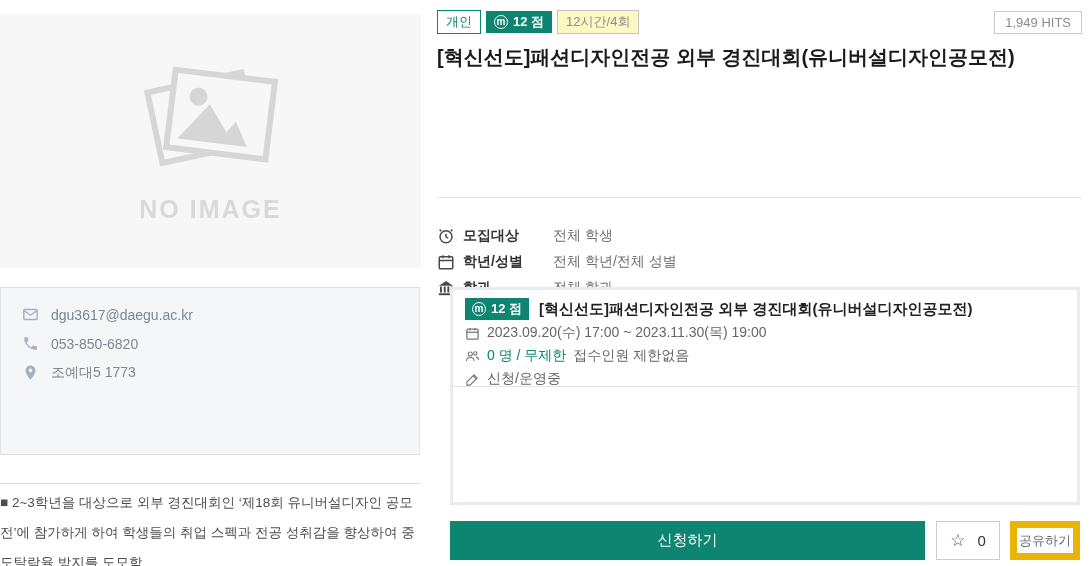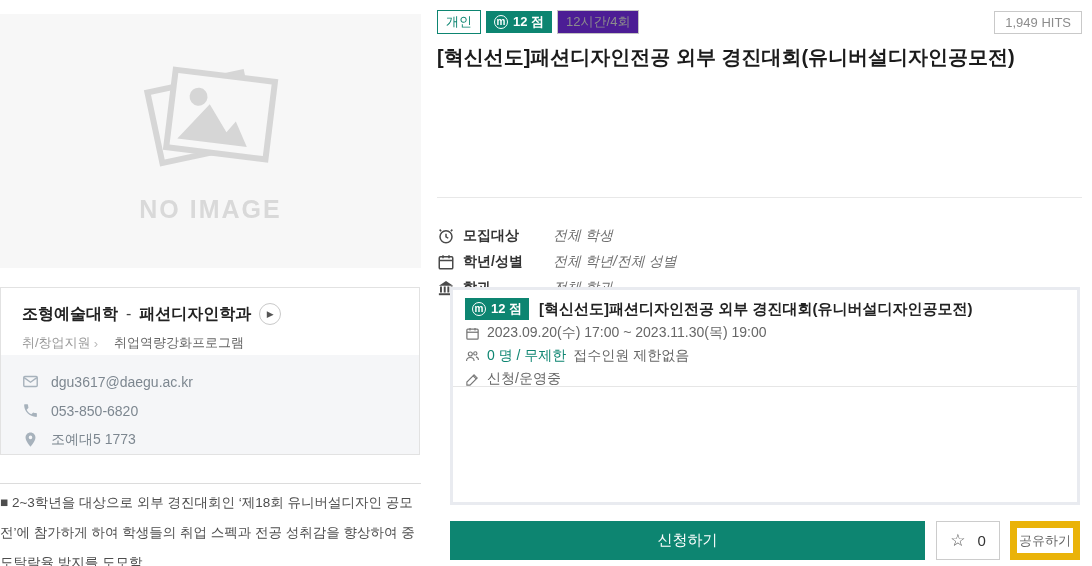--- a/index.html
+++ b/index.html
@@ -12,35 +12,35 @@
           display:flex; flex-direction:column; align-items:center; justify-content:center; }
   .no-image-text { color:#d9d9d9; font-size:25px; font-weight:700; letter-spacing:2px; margin-top:16px; }
 
   
   .badges-row { position:absolute; left:437px; top:10px; width:645px; display:flex; gap:5px; align-items:center; }
   .badge { font-size:13px; padding:3px 8px; line-height:1.25; white-space:nowrap; }
   .badge-outline-green { color:#0d8571; border:1px solid #0d8571; background:#fff; }
   .badge-fill-green { background:#0d8571; color:#fff; font-weight:700; display:inline-flex; align-items:center; gap:5px; }
   .m-circle { width:14px; height:14px; border:1.3px solid #fff; border-radius:50%; display:inline-flex;
               align-items:center; justify-content:center; font-size:10px; font-weight:700; line-height:1; }
-  .badge-outline-gray { color:#8c8c8c; border:1px solid #c4c4c4; background:#4c1d95; }
+  .badge-outline-gray { color:#8c8c8c; border:1px solid #c4c4c4; background:#fef9c3; }
   .hits-box { margin-left:auto; border:1px solid #c9c9c9; color:#8c8c8c; font-size:13px; padding:3px 10px; white-space:nowrap; }
 
   
   .page-title { position:absolute; left:437px; top:44px; width:645px; font-size:20px; font-weight:700;
                 color:#1b1b1b; white-space:nowrap; }
 
   
   .info-section { position:absolute; left:437px; top:197px; width:645px; border-top:1px solid #e8e8e8; padding-top:25px; }
   .info-row { display:flex; align-items:center; height:26px; font-size:14px; }
   .icon { display:inline-flex; align-items:center; justify-content:center; }
   .icon svg { width:100%; height:100%; }
   .info-row .icon { width:18px; height:18px; color:#4a4a4a; margin-right:8px; flex:none; }
   .info-label { width:90px; font-weight:700; color:#333; flex:none; }
-  .info-value { color:#6f6f6f;font-style:italic; }
+  .info-value { color:#6f6f6f; }
 
   
   .org-card { position:absolute; left:0; top:287px; width:420px; height:168px; border:1px solid #e2e2e2;
               display:flex; flex-direction:column; background:#fff; }
   .org-head { padding:15px 21px 0; height:72px; }
   .org-title-row { display:flex; align-items:center; font-size:16px; font-weight:700; color:#222; }
   .org-college { white-space:nowrap; }
   .org-sep { margin:0 8px; font-weight:400; color:#444; }
   .play-btn { width:22px; height:22px; border:1px solid #c9c9c9; border-radius:50%; color:#555; background:#fff;
               display:inline-flex; align-items:center; justify-content:center; margin-left:8px; font-size:9px; cursor:pointer; }
@@ -144,33 +144,20 @@
             <rect x="18.2" y="10" width="2.6" height="8"></rect>
           <rect x="2.5" y="19" width="19" height="2.6"></rect>
         </svg>
       </span>
       <span class="info-label">학과</span>
       <span class="info-value">전체 학과</span>
     </div>
   </div>
 
   <div class="org-card">
-    <div class="org-head">
-      <div class="org-title-row">
-        <span class="org-college">조형예술대학</span>
-        <span class="org-sep">-</span>
-        <span class="org-dept">패션디자인학과</span>
-        <span class="play-btn">▶</span>
-      </div>
-      <div class="org-sub">
-        <span class="org-category">취/창업지원</span>
-        <span class="org-arrow">›</span>
-        <span class="org-program">취업역량강화프로그램</span>
-      </div>
-    </div>
     <div class="org-contacts">
       <div class="contact-row">
         <span class="icon">
           <svg viewBox="0 0 24 24" fill="none" stroke="currentColor" stroke-width="2">
             <rect x="2.5" y="5" width="19" height="14" rx="1.5"></rect>
               <path d="M3 6.5 L12 13 L21 6.5"></path>
           </svg>
         </span>
         <span>dgu3617@daegu.ac.kr</span>
       </div>

